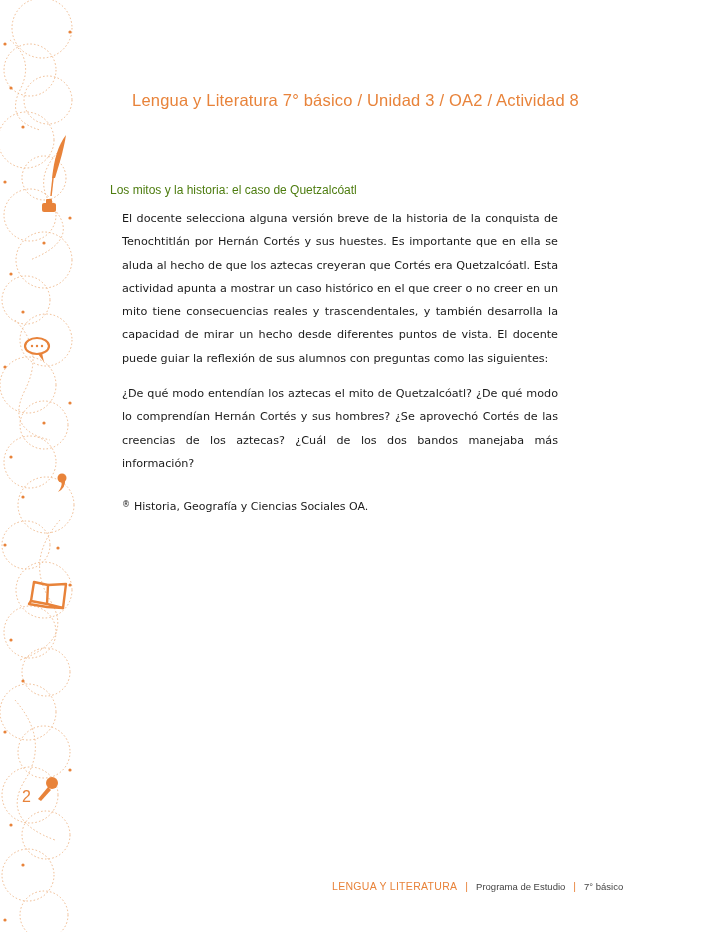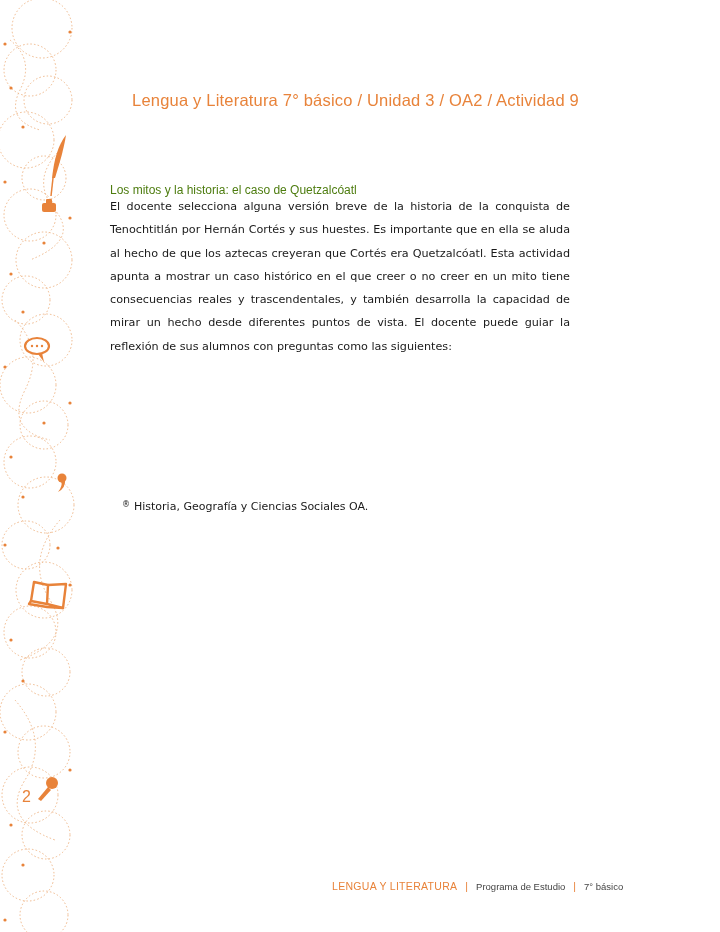--- a/index.html
+++ b/index.html
@@ -44,21 +44,21 @@
       position: absolute;
       left: 110px;
       top: 195px;
       width: 460px;
       font-family: "DejaVu Sans", sans-serif;
       font-size: 11.2px;
       line-height: 23.3px;
       color: #1a1a1a;
     }
     .body-text p {
-      margin: 0;
+      margin: 12px;
       text-align: justify;
     }
     .footnote {
       position: absolute;
       left: 110px;
       top: 500px;
       font-family: "DejaVu Sans", sans-serif;
       font-size: 11px;
       color: #1a1a1a;
       white-space: nowrap;
@@ -182,26 +182,27 @@
     <path d="M31 601 L 29 604 L 47 607 L 63 608"></path>
   </g>
 
   <g>
     <circle cx="52" cy="783" r="6" fill="#e8833a"></circle>
     <path d="M48 787 L 38 799 L 41 801 L 51 790 Z" fill="#e8833a"></path>
     <text x="22" y="802" font-family="Liberation Sans, sans-serif" font-size="16" fill="#e8833a">2</text>
   </g>
 </svg>
 
-<div class="header-title">Lengua y Literatura 7° básico / Unidad 3 / OA2 / Actividad 9</div>
+<div class="header-title">Lengua y Literatura 7° básico / Unidad 3 / OA2 / Actividad 8</div>
 
 <div class="section-heading">Los mitos y la historia: el caso de Quetzalcóatl</div>
 
 <div class="body-text">
   <p>El docente selecciona alguna versión breve de la historia de la conquista de Tenochtitlán por Hernán Cortés y sus huestes. Es importante que en ella se aluda al hecho de que los aztecas creyeran que Cortés era Quetzalcóatl. Esta actividad apunta a mostrar un caso histórico en el que creer o no creer en un mito tiene consecuencias reales y trascendentales, y también desarrolla la capacidad de mirar un hecho desde diferentes puntos de vista. El docente puede guiar la reflexión de sus alumnos con preguntas como las siguientes:</p>
+  <p>¿De qué modo entendían los aztecas el mito de Quetzalcóatl? ¿De qué modo lo comprendían Hernán Cortés y sus hombres? ¿Se aprovechó Cortés de las creencias de los aztecas? ¿Cuál de los dos bandos manejaba más información?</p>
 </div>
 
 <div class="footnote">
   <span class="mark">®</span><span>Historia, Geografía y Ciencias Sociales OA.</span>
 </div>
 
 <div class="footer">
   <span class="subject">LENGUA Y LITERATURA</span><span class="sep">|</span><span class="small">Programa de Estudio</span><span class="sep">|</span><span class="small">7° básico</span>
 </div>
 

